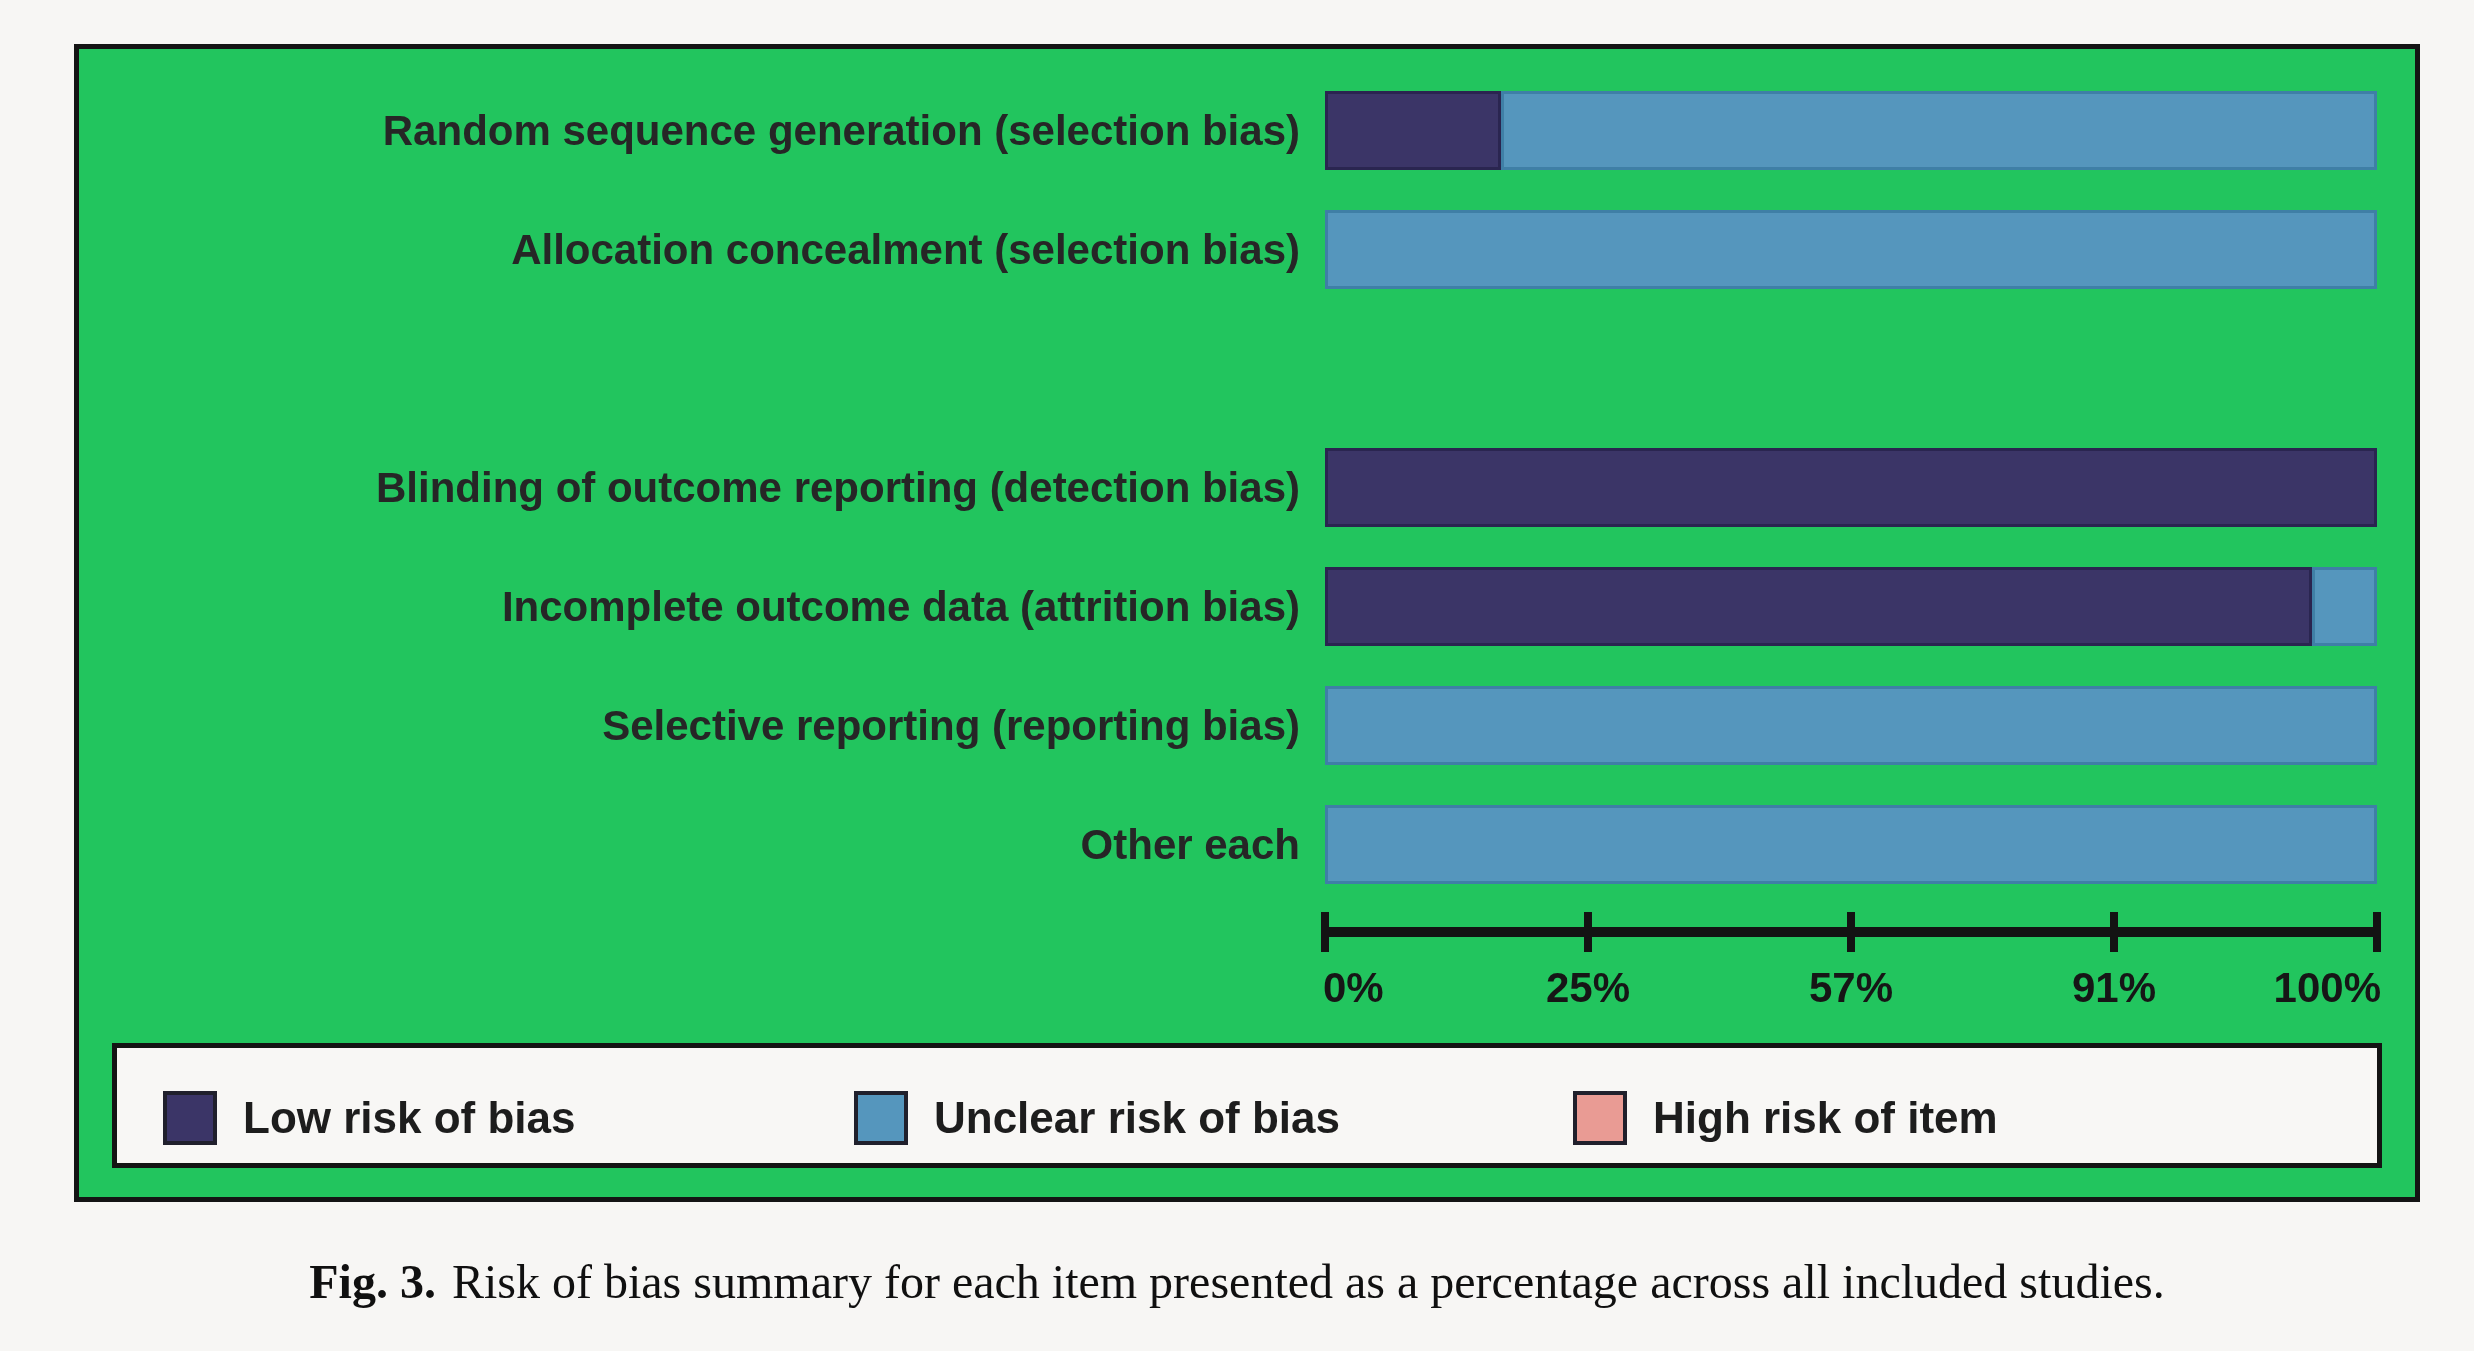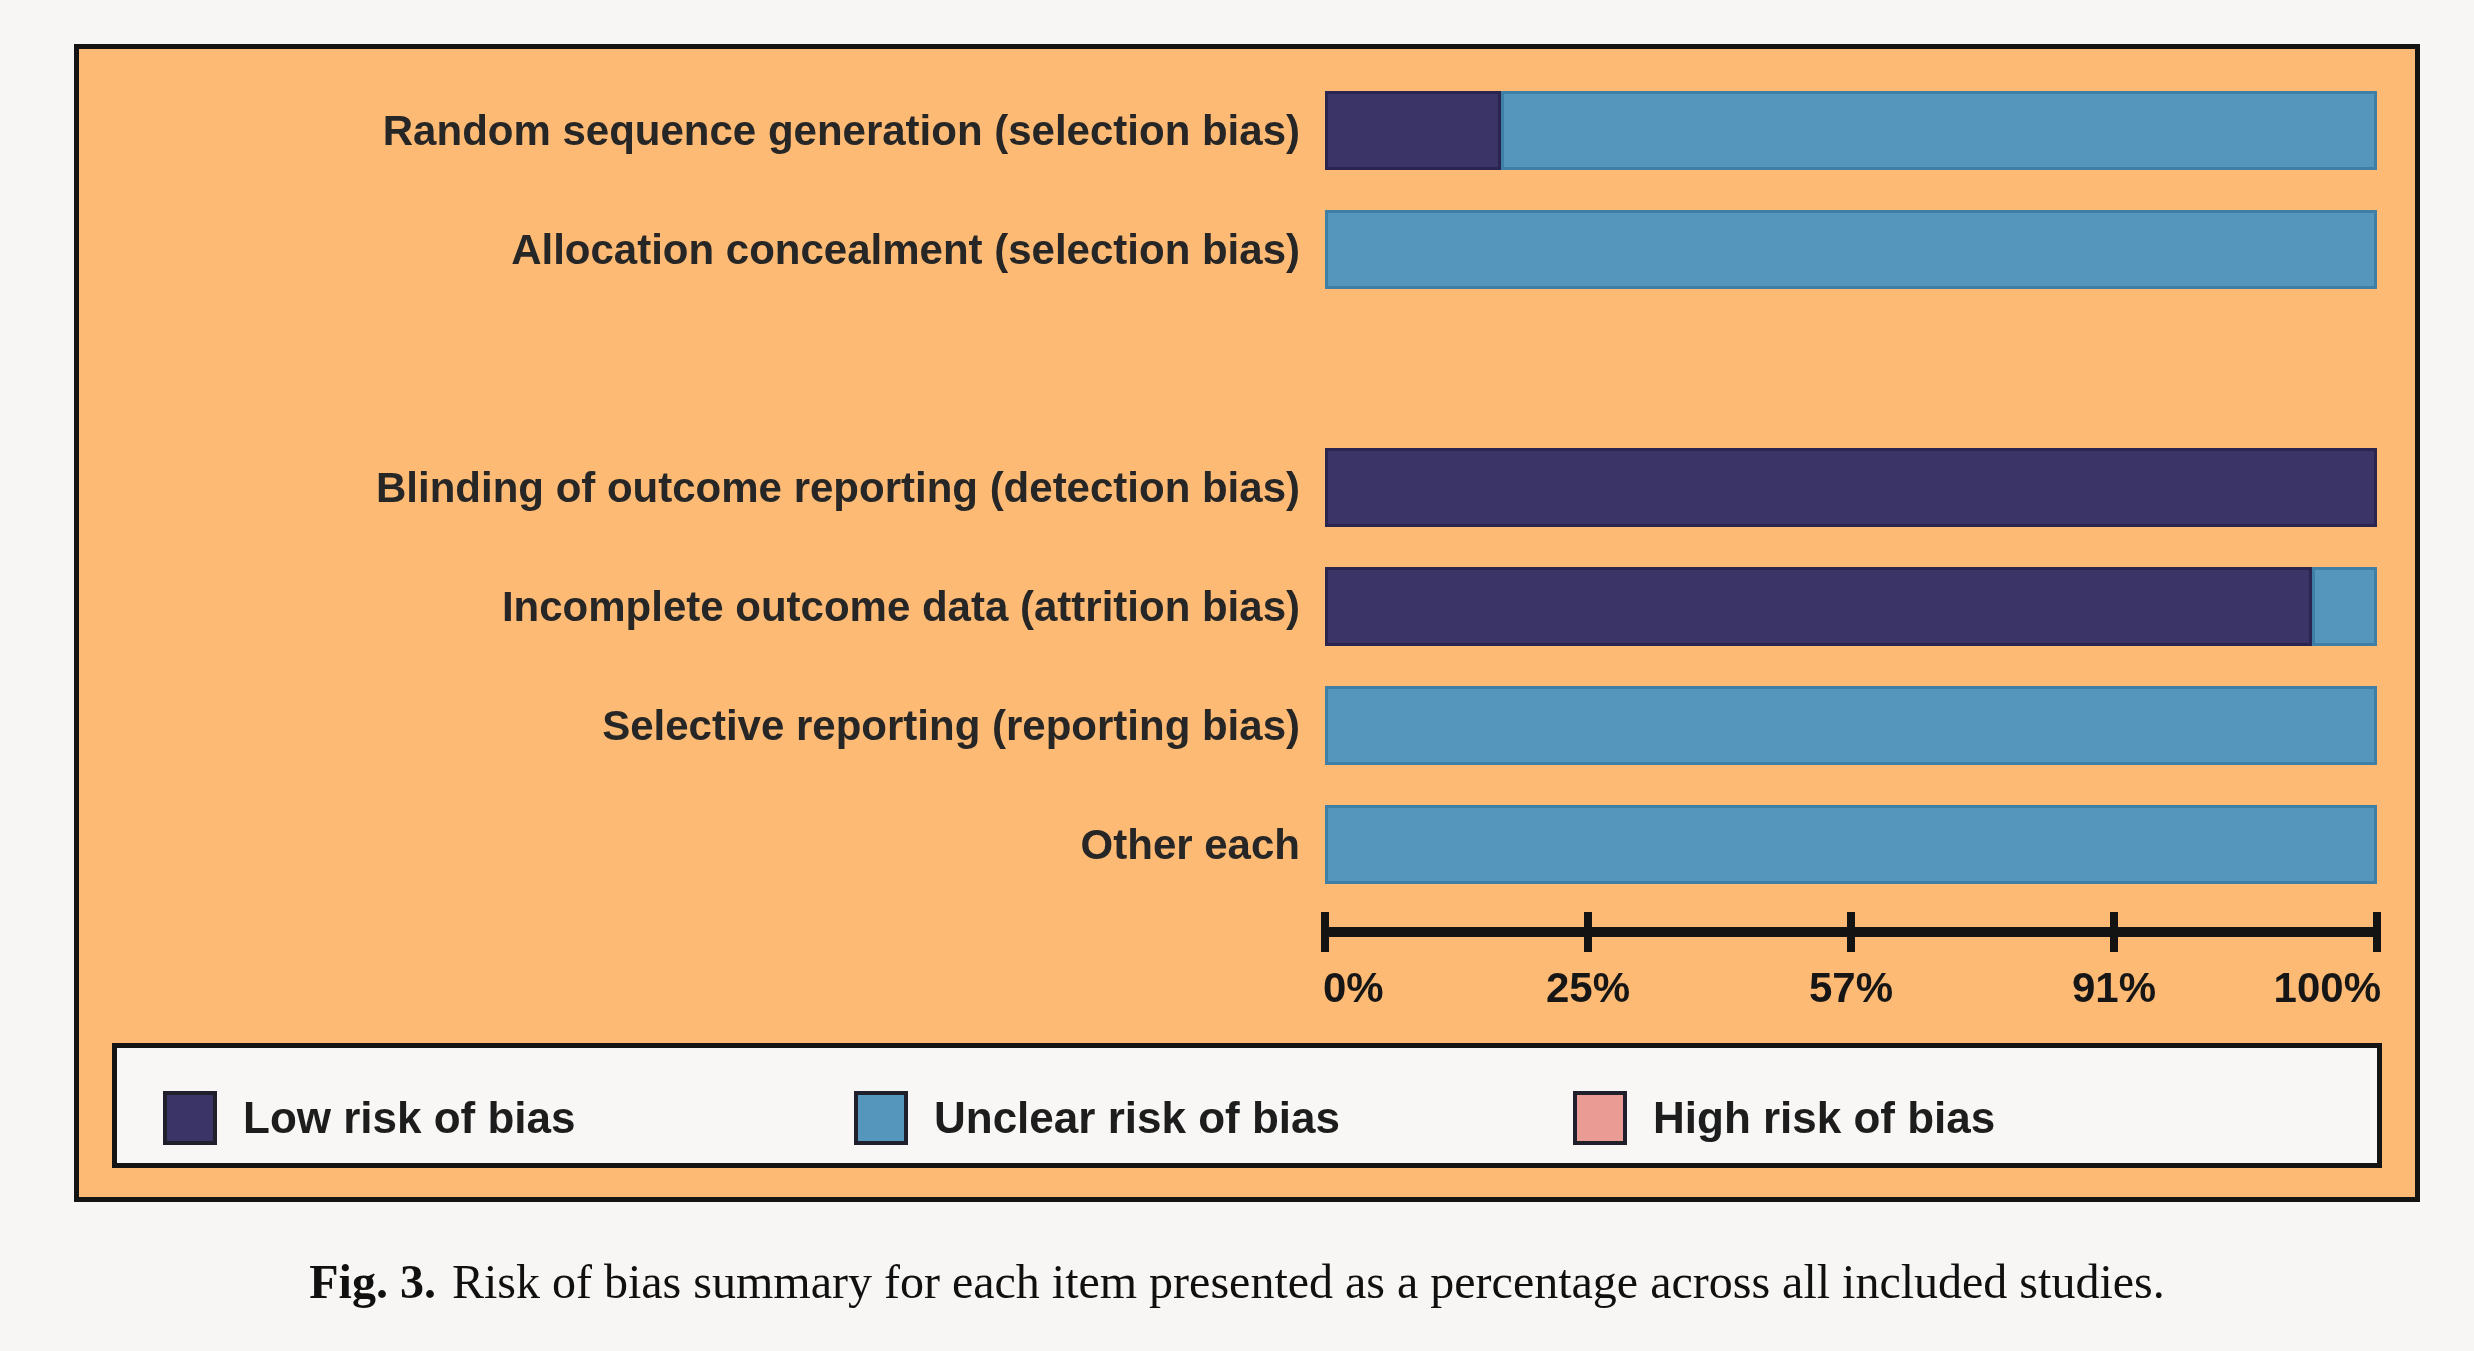--- a/index.html
+++ b/index.html
@@ -6,21 +6,21 @@
   body{
     width:2474px;height:1351px;
     background:#f7f6f4;
     font-family:"Liberation Sans",sans-serif;
     position:relative;overflow:hidden;
   }
   .frame{
     position:absolute;left:74px;top:44px;
     width:2336px;height:1148px;
     border:5px solid #141414;
-    background:#fdba74;
+    background:#22c55e;
   }
   
   .row{position:absolute;left:0;width:100%;height:79px;top:calc(42px + var(--i)*119px);}
   .row-label{
     position:absolute;left:0;top:0;width:1221px;height:79px;
     display:flex;align-items:center;justify-content:flex-end;
     font-size:42px;font-weight:bold;color:#262626;
     white-space:nowrap;letter-spacing:0px;
   }
   .bar{
@@ -129,21 +129,21 @@
     <div class="legend-item" style="left:46px">
       <div class="legend-swatch" style="background: rgb(59, 53, 103);"></div>
       <div class="legend-label">Low risk of bias</div>
     </div>
     <div class="legend-item" style="left:737px">
       <div class="legend-swatch" style="background: rgb(85, 150, 189);"></div>
       <div class="legend-label">Unclear risk of bias</div>
     </div>
     <div class="legend-item" style="left:1456px">
       <div class="legend-swatch" style="background: rgb(233, 155, 148);"></div>
-      <div class="legend-label">High risk of bias</div>
+      <div class="legend-label">High risk of item</div>
     </div>
   </div>
 
 </div>
 
 <div class="caption">
   <span class="caption-label">Fig. 3.</span><span>Risk of bias summary for each item presented as a percentage across all included studies.</span>
 </div>
 
 </body></html>

